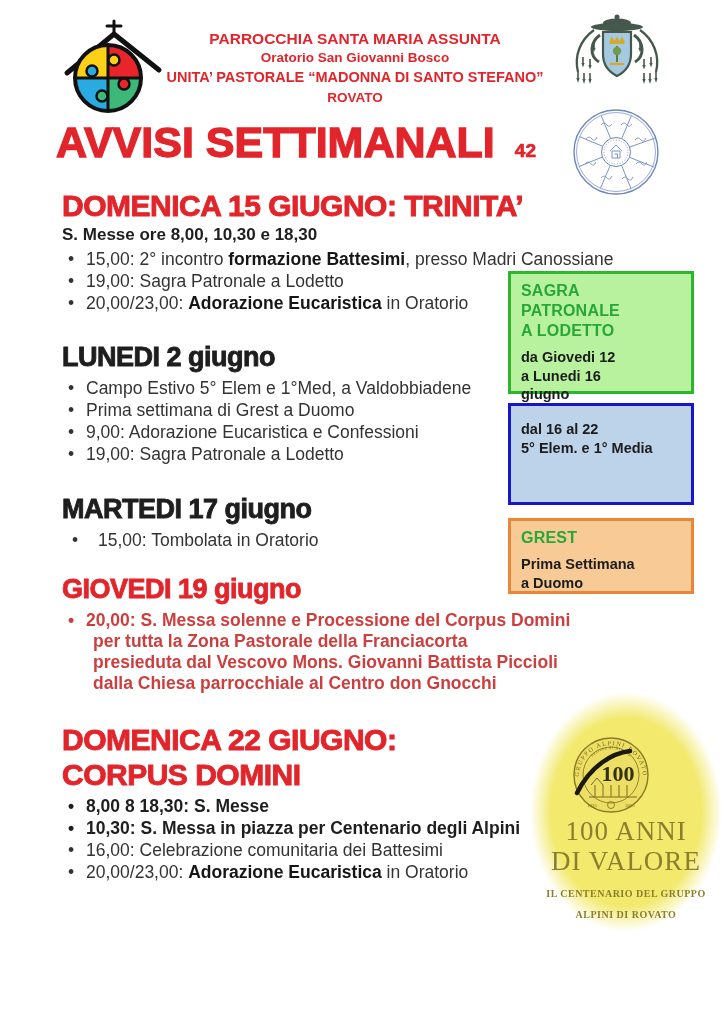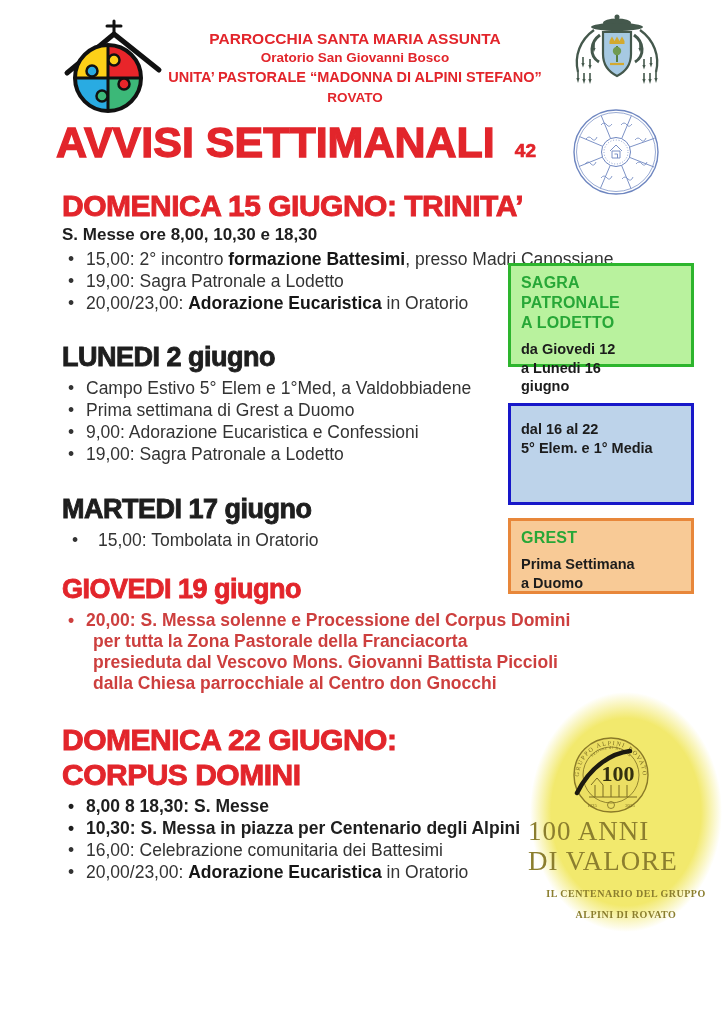--- a/index.html
+++ b/index.html
@@ -39,28 +39,28 @@
   .bullets li.indent{padding-left:36px;}
   .bullets li.indent::before{left:10px;}
   .bullets li.bold{font-weight:bold;color:#1e1e1e;}
   .bullets li.red{font-weight:bold;color:var(--body-red);}
   .bl{white-space:nowrap;}
   .bl.cont{padding-left:7px;}
   .b{font-weight:bold;color:#161616;}
   
   .side-box{position:absolute;left:508px;width:186px;border:3px solid;box-sizing:border-box;
             padding:7px 10px;}
-  .b0{top:263px;height:104px}.b1{top:403px;height:102px}.b2{top:518px;height:76px}
+  .b0{top:271px;height:123px}.b1{top:403px;height:102px}.b2{top:518px;height:76px}
   .box-title{font-size:16px;font-weight:bold;line-height:20px;white-space:pre-line;letter-spacing:.2px;}
   .box-body{margin-top:7px;font-size:14.5px;font-weight:bold;line-height:18.5px;color:#1c1c1c;
             white-space:pre-line;}
   
   .alpini{position:absolute;left:528px;top:690px;width:196px;height:250px;}
   .alpini svg{position:absolute;left:0;top:0;}
-  .alp-title{position:absolute;top:126px;left:0;width:100%;
+  .alp-title{position:absolute;top:126px;left:0;width:100%;text-align:center;
              font-family:"Liberation Serif",serif;font-size:27px;line-height:30px;
              letter-spacing:1px;white-space:pre-line;color:var(--alpini-olive);}
   .alp-caption{position:absolute;top:193px;left:0;width:100%;text-align:center;
                font-family:"Liberation Serif",serif;font-size:10px;font-weight:bold;
                line-height:21px;letter-spacing:.5px;white-space:pre-line;color:var(--alpini-olive);}
   
   .e-dark{stroke:var(--emblem-dark);fill:none;}
   .e-darkf{fill:var(--emblem-dark);}
   .sealln{stroke:var(--seal-blue);fill:none;}
   .med-draw{stroke:#7a6c22;fill:none;}
@@ -84,21 +84,21 @@
     <circle cx="56" cy="42" r="5.5" fill="var(--logo-yellow)" stroke="#111" stroke-width="2.5"></circle>
     <circle cx="66" cy="66" r="5.5" fill="var(--logo-red)" stroke="#111" stroke-width="2.5"></circle>
     <circle cx="44" cy="78" r="5.5" fill="var(--logo-green)" stroke="#111" stroke-width="2.5"></circle>
     <circle cx="34" cy="53" r="5.5" fill="var(--logo-blue)" stroke="#111" stroke-width="2.5"></circle>
     <circle cx="50" cy="60" r="33" fill="none" stroke="#111" stroke-width="4"></circle>
   </svg>
 
   <div class="header-text">
     <div class="hl1">PARROCCHIA SANTA MARIA ASSUNTA</div>
     <div class="hl2">Oratorio San Giovanni Bosco</div>
-    <div class="hl3">UNITA’ PASTORALE “MADONNA DI ALPINI STEFANO”</div>
+    <div class="hl3">UNITA’ PASTORALE “MADONNA DI SANTO STEFANO”</div>
     <div class="hl4">ROVATO</div>
   </div>
 
   <svg class="coat" width="94" height="94" viewBox="0 0 94 94">
     <circle cx="47" cy="7" r="2.5" class="e-darkf"></circle>
     <ellipse cx="47" cy="13" rx="14" ry="4.5" class="e-darkf"></ellipse>
     <ellipse cx="47" cy="17" rx="26" ry="4" class="e-darkf"></ellipse>
     <path d="M24,20 C10,30 4,46 8,62" class="e-dark" stroke-width="2.3"></path>
     <path d="M70,20 C84,30 90,46 86,62" class="e-dark" stroke-width="2.3"></path>
     <path d="M30,25 C20,32 19,46 29,52" class="e-dark" stroke-width="3"></path>

